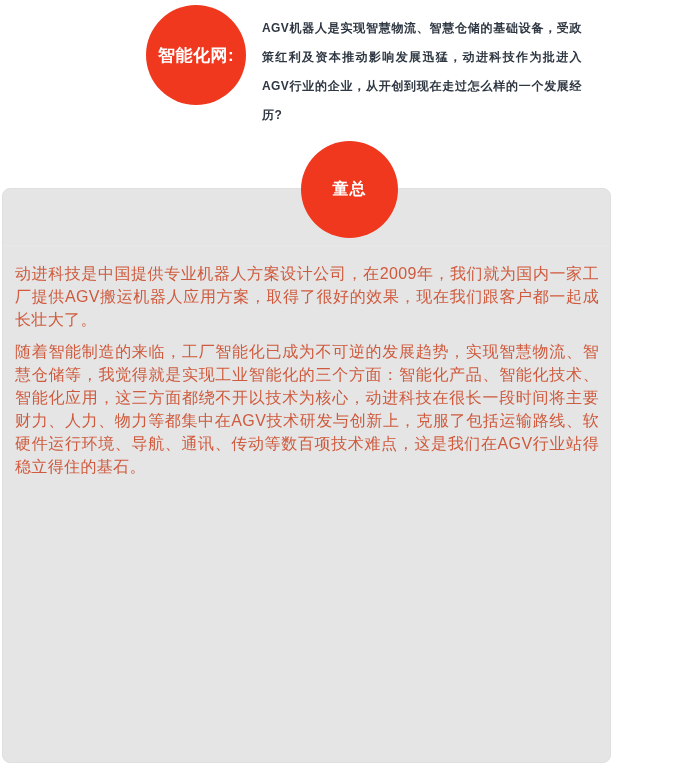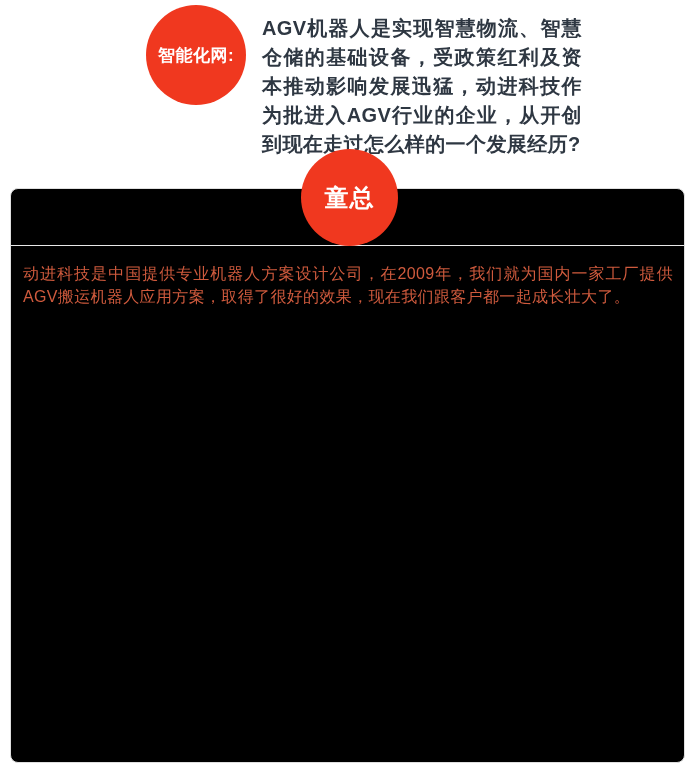--- a/index.html
+++ b/index.html
@@ -24,39 +24,39 @@
     display:flex;align-items:center;justify-content:center;
     color:#ffffff;font-weight:bold;
     text-align:center;
     z-index:3;
   }
   .badge-interviewer{
     left:146px;top:5px;width:100px;height:100px;
     font-size:17px;letter-spacing:0.5px;
   }
   .badge-speaker{
-    left:301px;top:149px;width:97px;height:97px;
-    font-size:24px;letter-spacing:1px;
+    left:301px;top:141px;width:97px;height:97px;
+    font-size:16px;letter-spacing:1px;
   }
   .question{
     position:absolute;
     left:262px;top:14px;width:320px;
     color:var(--question);
-    font-size:20px;font-weight:bold;
+    font-size:12px;font-weight:bold;
     line-height:29px;
     letter-spacing:0.4px;
     text-align:justify;
   }
   .card{
     position:absolute;
-    left:10px;top:188px;
-    width:675px;height:575px;
+    left:2px;top:188px;
+    width:609px;height:575px;
     border:1px solid var(--card-border);
     border-radius:8px;
-    background:#000000;
+    background:#e5e5e5;
     box-sizing:border-box;
     z-index:1;
   }
   .card-header{
     height:56px;
     border-bottom:1px solid var(--divider);
   }
   .card-body{
     padding:16px 11px 0 12px;
     color:var(--body-text);
@@ -79,16 +79,17 @@
   <div class="question">AGV机器人是实现智慧物流、智慧仓储的基础设备，受政策红利及资本推动影响发展迅猛，动进科技作为批进入AGV行业的企业，从开创到现在走过怎么样的一个发展经历?</div>
 
   <div class="badge badge-speaker">
     <span>童总</span>
   </div>
 
   <div class="card">
     <div class="card-header"></div>
     <div class="card-body">
       <p>动进科技是中国提供专业机器人方案设计公司，在2009年，我们就为国内一家工厂提供AGV搬运机器人应用方案，取得了很好的效果，现在我们跟客户都一起成长壮大了。</p>
+      <p>随着智能制造的来临，工厂智能化已成为不可逆的发展趋势，实现智慧物流、智慧仓储等，我觉得就是实现工业智能化的三个方面：智能化产品、智能化技术、智能化应用，这三方面都绕不开以技术为核心，动进科技在很长一段时间将主要财力、人力、物力等都集中在AGV技术研发与创新上，克服了包括运输路线、软硬件运行环境、导航、通讯、传动等数百项技术难点，这是我们在AGV行业站得稳立得住的基石。</p>
     </div>
   </div>
 
 </div>
 
 </body></html>

